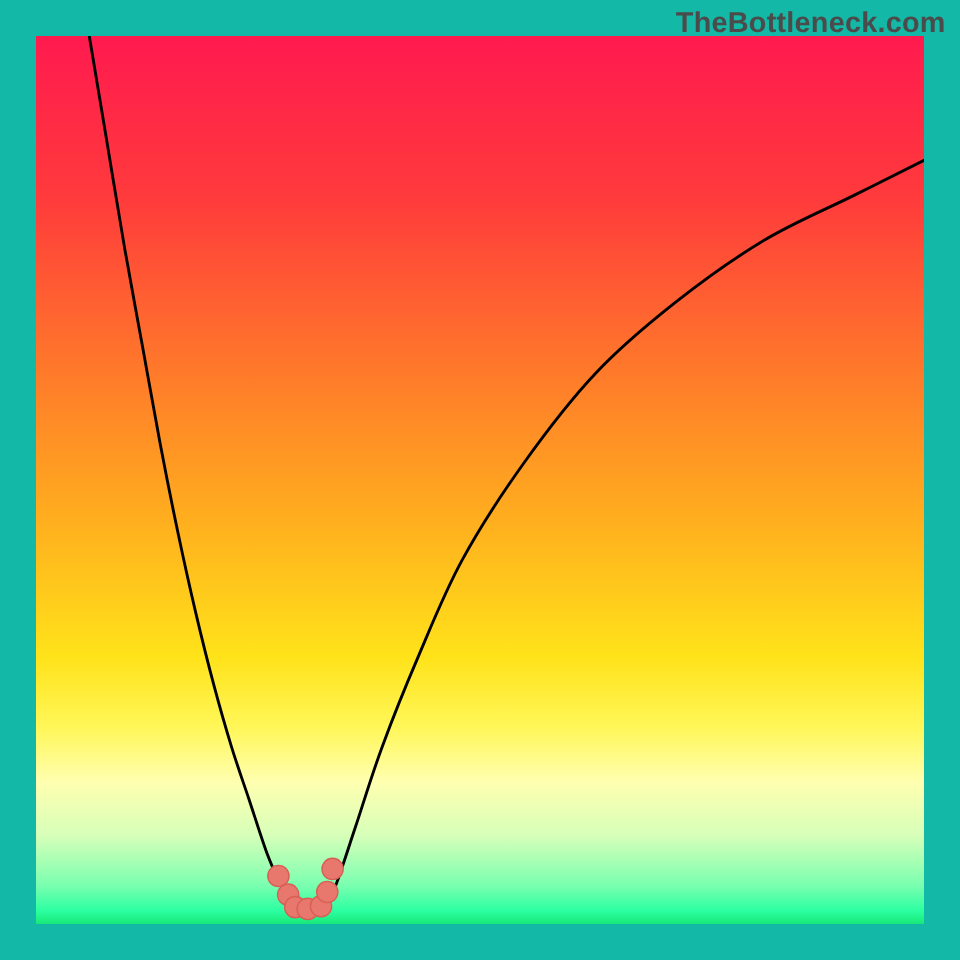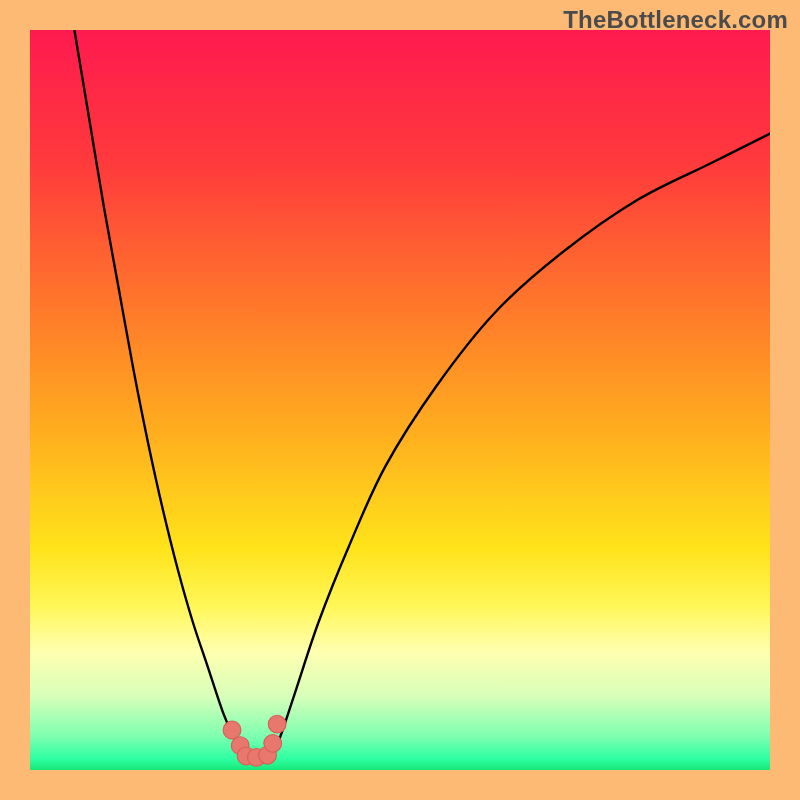--- a/index.html
+++ b/index.html
@@ -10,21 +10,21 @@
     background: #000;
     overflow: hidden;
     font-family: Arial, Helvetica, sans-serif;
   }
   .frame {
     position: absolute;
     top: 0;
     left: 0;
     width: 800px;
     height: 800px;
-    background: #fdba74;
+    background: #14b8a6;
   }
   .plot {
     position: absolute;
     top: 30px;
     left: 30px;
     width: 740px;
     height: 740px;
     overflow: hidden;
   }
   .watermark {

